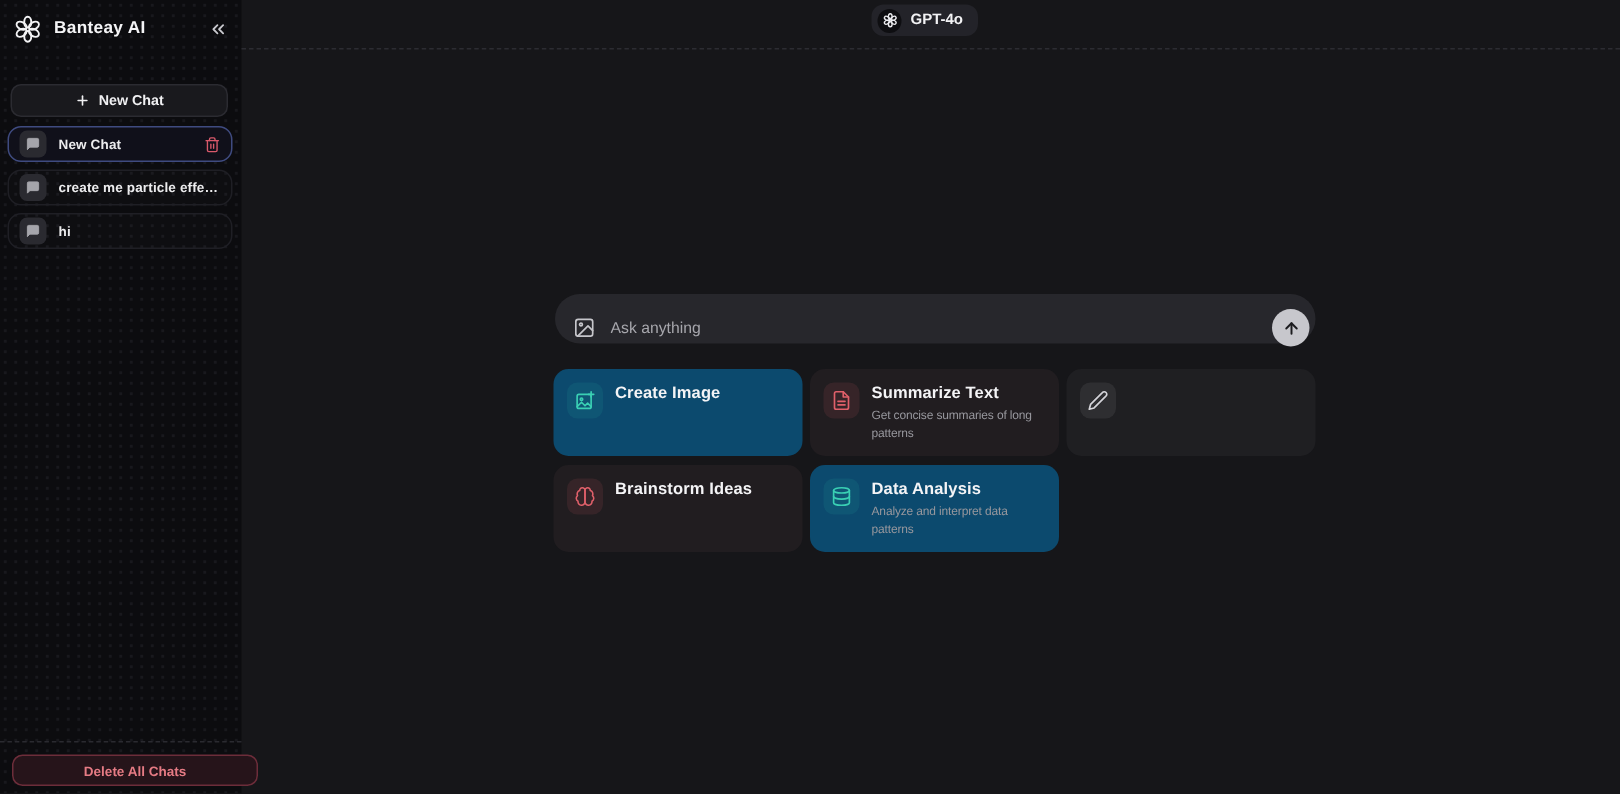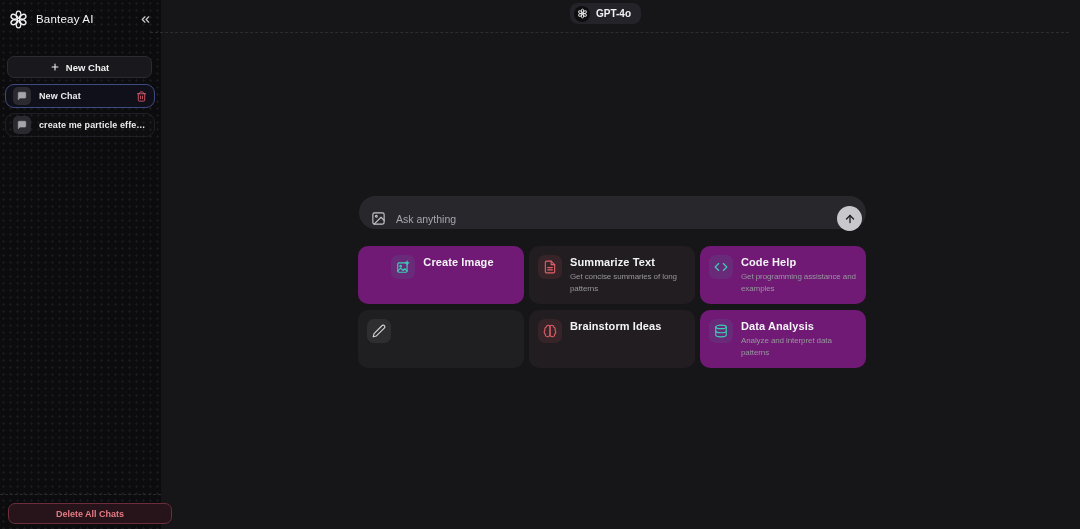--- a/index.html
+++ b/index.html
@@ -6,59 +6,59 @@
   .page{position:relative;width:1080px;height:529px;background:#161619;overflow:hidden;
         font-family:"Liberation Sans",sans-serif;-webkit-font-smoothing:antialiased;}
 
   
   .sidebar{position:absolute;left:0;top:0;width:161px;height:529px;
            background-color:#0c0c0f;
            background-image:radial-gradient(rgba(170,170,195,.08) 1px,transparent 1.15px);
            background-size:7px 7px;}
   .sb-header{position:absolute;left:8px;top:6px;width:146px;height:26px;display:flex;align-items:center;gap:7px;}
   .logo{display:flex;flex:none;}
-  .sb-title{font-size:11.5px;font-weight:normal;color:#f4f4f6;letter-spacing:.2px;white-space:nowrap;}
+  .sb-title{font-size:11.5px;font-weight:bold;color:#f4f4f6;letter-spacing:.2px;white-space:nowrap;}
   .collapse{margin-left:auto;background:none;border:none;padding:2px;display:flex;cursor:pointer;}
   .new-chat-btn{position:absolute;left:7px;top:56px;width:145px;height:22px;border-radius:7px;
                 background:#19191d;border:1px solid #2b2b31;display:flex;align-items:center;justify-content:center;
                 gap:6px;color:#f0f0f2;font-size:9.5px;font-weight:bold;font-family:inherit;cursor:pointer;box-sizing:border-box;}
   .chat-list{position:absolute;left:5px;top:84px;width:150px;display:flex;flex-direction:column;gap:5px;}
   .chat-item{height:24px;border:1px solid #1f1f25;border-radius:9px;display:flex;align-items:center;gap:8px;
              padding:0 7px;background:rgba(255,255,255,.012);box-sizing:border-box;cursor:pointer;}
   .chat-item.active{border-color:#3f4b80;background:#10101a;}
   .chat-ic{width:18px;height:18px;border-radius:5px;background:#2a2a30;display:grid;place-items:center;flex:none;}
   .chat-label{font-size:9px;font-weight:600;color:#ececee;white-space:nowrap;overflow:hidden;
               text-overflow:ellipsis;flex:1;letter-spacing:.1px;}
   .trash-btn{flex:none;display:flex;background:none;border:none;padding:0;cursor:pointer;}
   .sb-divider{position:absolute;left:0;top:494px;width:161px;border-top:1px dashed #2a2a30;}
   .delete-all{position:absolute;left:8px;top:503px;width:164px;height:21px;border-radius:7px;
               background:#26141a;border:1px solid #6d2d3a;color:#e57b84;font-size:9px;font-weight:600;
               font-family:inherit;cursor:pointer;}
 
   
-  .main{position:absolute;left:150px;top:0;width:919px;height:453px;}
+  .main{position:absolute;left:161px;top:0;width:919px;height:453px;}
   .model-pill{position:absolute;left:420px;top:3px;height:21px;padding:0 10px 0 4px;border-radius:8px;
               background:#232329;border:none;display:flex;align-items:center;gap:6px;color:#f2f2f4;
               font-size:10px;font-weight:bold;font-family:inherit;cursor:pointer;}
   .model-ic{width:16px;height:16px;border-radius:50%;background:#0e0e11;display:grid;place-items:center;flex:none;}
   .top-divider{position:absolute;left:0;top:32px;width:919px;border-top:1px dashed #2c2c32;}
 
   .composer{position:absolute;left:209px;top:196px;width:507px;height:33px;border-radius:17px;background:#27272c;
             display:flex;align-items:center;gap:8px;padding:12px 4px 0 12px;box-sizing:border-box;}
   .comp-attach{display:flex;background:none;border:none;padding:0;cursor:pointer;flex:none;}
   .comp-input{flex:1;background:none;border:none;outline:none;color:#e8e8ea;font-size:10.5px;font-family:inherit;min-width:0;}
   .comp-input::placeholder{color:#a6a6ac;}
   .send{width:25px;height:25px;border-radius:50%;background:#c7c7cc;border:none;display:grid;place-items:center;
         cursor:pointer;flex:none;}
 
   .cards{position:absolute;left:208px;top:246px;display:grid;grid-template-columns:repeat(3,166px);
          grid-auto-rows:58px;gap:6px 5px;}
   .card{border-radius:10px;padding:9px 6px 9px 9px;display:flex;gap:8px;align-items:flex-start;
         box-sizing:border-box;cursor:pointer;}
-  .card-teal{background:#701a75;justify-content:center;}
+  .card-teal{background:#0c4a6e;}
   .card-red{background:#211d20;}
   .card-neutral{background:#1f1f22;}
   .icon-box{width:24px;height:24px;border-radius:7px;display:grid;place-items:center;flex:none;}
   .card-teal .icon-box{background:rgba(58,208,180,.09);}
   .card-red .icon-box{background:rgba(224,96,106,.11);}
   .card-neutral .icon-box{background:rgba(255,255,255,.07);}
   .card-text{min-width:0;}
   .card-title{font-size:11px;font-weight:bold;color:#f4f4f6;margin:1px 0 3px;letter-spacing:.1px;}
   .card-desc{font-size:8px;color:#97979d;line-height:1.5;letter-spacing:-.1px;}
 </style>
@@ -124,20 +124,28 @@
 
       <div class="chat-item">
         <span class="chat-ic">
           <svg width="10" height="10" viewBox="0 0 24 24" fill="#a5a5ab" stroke="#a5a5ab" stroke-width="1.5" stroke-linejoin="round">
             <path d="M21 15a2 2 0 0 1-2 2H7l-4 4V5a2 2 0 0 1 2-2h14a2 2 0 0 1 2 2z"></path>
           </svg>
         </span>
         <span class="chat-label">create me particle effect usin...</span>
       </div>
 
+      <div class="chat-item">
+        <span class="chat-ic">
+          <svg width="10" height="10" viewBox="0 0 24 24" fill="#a5a5ab" stroke="#a5a5ab" stroke-width="1.5" stroke-linejoin="round">
+            <path d="M21 15a2 2 0 0 1-2 2H7l-4 4V5a2 2 0 0 1 2-2h14a2 2 0 0 1 2 2z"></path>
+          </svg>
+        </span>
+        <span class="chat-label">hi</span>
+      </div>
 
     </div>
 
     <div class="sb-divider"></div>
     <button class="delete-all">Delete All Chats</button>
   </aside>
 
   <main class="main">
 
     <button class="model-pill">
@@ -202,32 +210,20 @@
             <line x1="8" y1="13" x2="16" y2="13"></line>
               <line x1="8" y1="17" x2="16" y2="17"></line>
           </svg>
         </span>
         <div class="card-text">
           <div class="card-title">Summarize Text</div>
           <div class="card-desc">Get concise summaries of long patterns</div>
         </div>
       </div>
 
-      <div class="card card-teal">
-        <span class="icon-box">
-          <svg width="14" height="14" viewBox="0 0 24 24" fill="none" stroke="#3ad0b4" stroke-width="2" stroke-linecap="round" stroke-linejoin="round">
-            <polyline points="16 18 22 12 16 6"></polyline>
-              <polyline points="8 6 2 12 8 18"></polyline>
-          </svg>
-        </span>
-        <div class="card-text">
-          <div class="card-title">Code Help</div>
-          <div class="card-desc">Get programming assistance and examples</div>
-        </div>
-      </div>
 
       <div class="card card-neutral">
         <span class="icon-box">
           <svg width="14" height="14" viewBox="0 0 24 24" fill="none" stroke="#d4d4d9" stroke-width="1.9" stroke-linecap="round" stroke-linejoin="round">
             <path d="M17 3a2.85 2.83 0 1 1 4 4L7.5 20.5 2 22l1.5-5.5Z"></path>
           </svg>
         </span>
       </div>
 
       <div class="card card-red">

